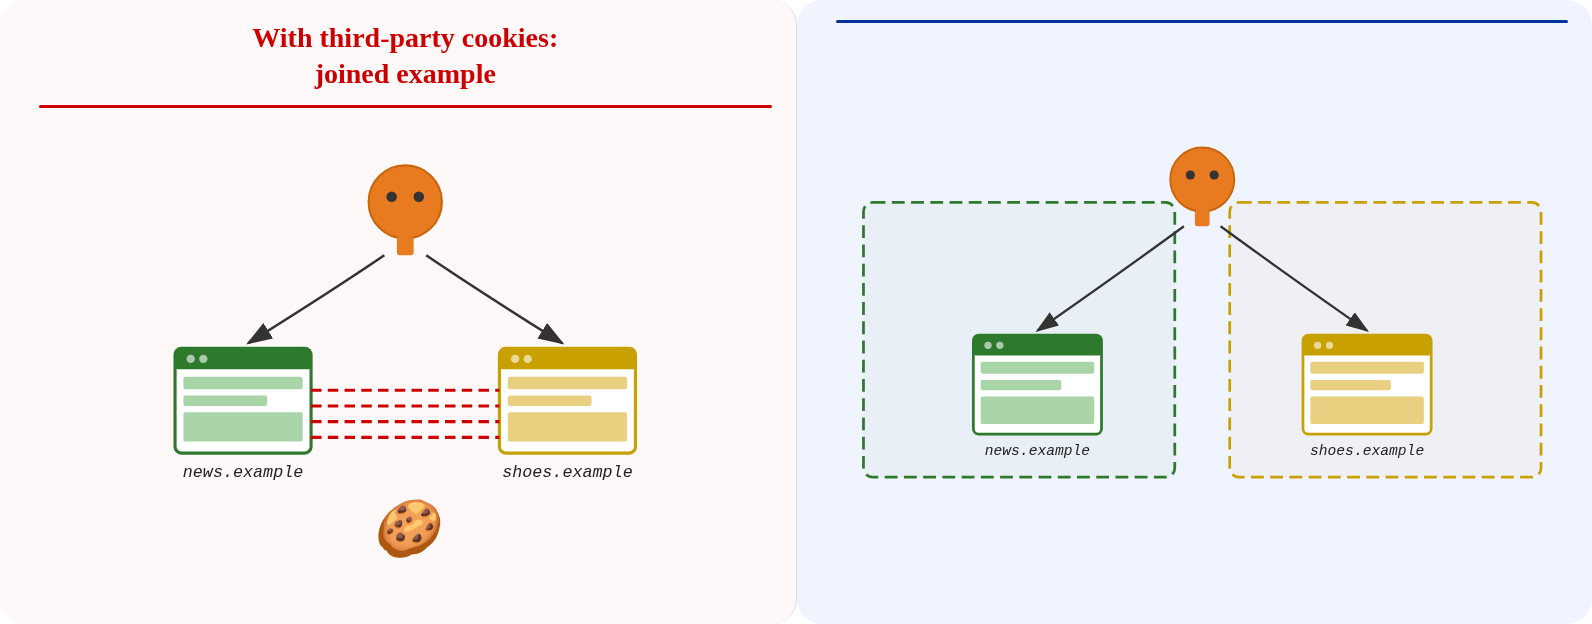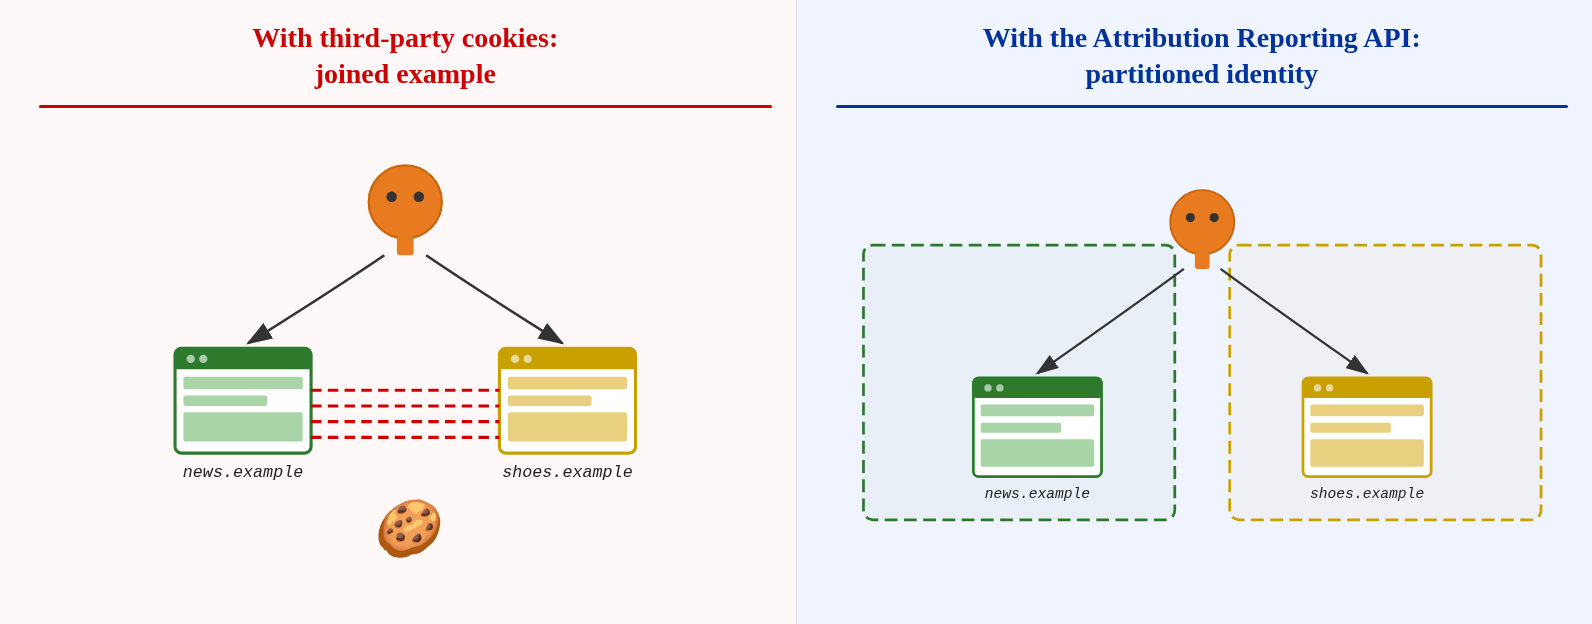--- a/index.html
+++ b/index.html
@@ -10,20 +10,21 @@
       display: flex;
       font-family: 'Georgia', serif;
       overflow: hidden;
     }
 
     .panel {
       flex: 1;
       display: flex;
       flex-direction: column;
       padding: 20px 24px 20px 39px;
+      border-radius: 25px;
     }
 
     .panel-left {
       background: #fff8f8;
       border-right: 1px solid #ddd;
     }
 
     .panel-right {
       background: #f0f4ff;
     }
@@ -128,24 +129,20 @@
 
       <text x="195" y="318" text-anchor="middle" font-size="16" font-family="'Courier New', monospace" font-style="italic" fill="#222">news.example</text>
       <text x="505" y="318" text-anchor="middle" font-size="16" font-family="'Courier New', monospace" font-style="italic" fill="#222">shoes.example</text>
 
       <text x="350" y="385" text-anchor="middle" font-size="52">🍪</text>
     </svg>
   </div>
 </div>
 
 <div class="panel panel-right">
-  <div class="panel-title">
-    <span class="line1">With the Attribution Reporting API:</span>
-    <span class="line2">partitioned identity</span>
-  </div>
   <div class="divider"></div>
 
   <div style="flex:1; position:relative; width:100%;">
     <svg width="100%" height="100%" viewBox="0 0 800 420">
       <defs>
         <marker id="arrow2" markerWidth="10" markerHeight="7" refX="9" refY="3.5" orient="auto">
           <polygon points="0 0, 10 3.5, 0 7" fill="#333"></polygon>
         </marker>
       </defs>
 

